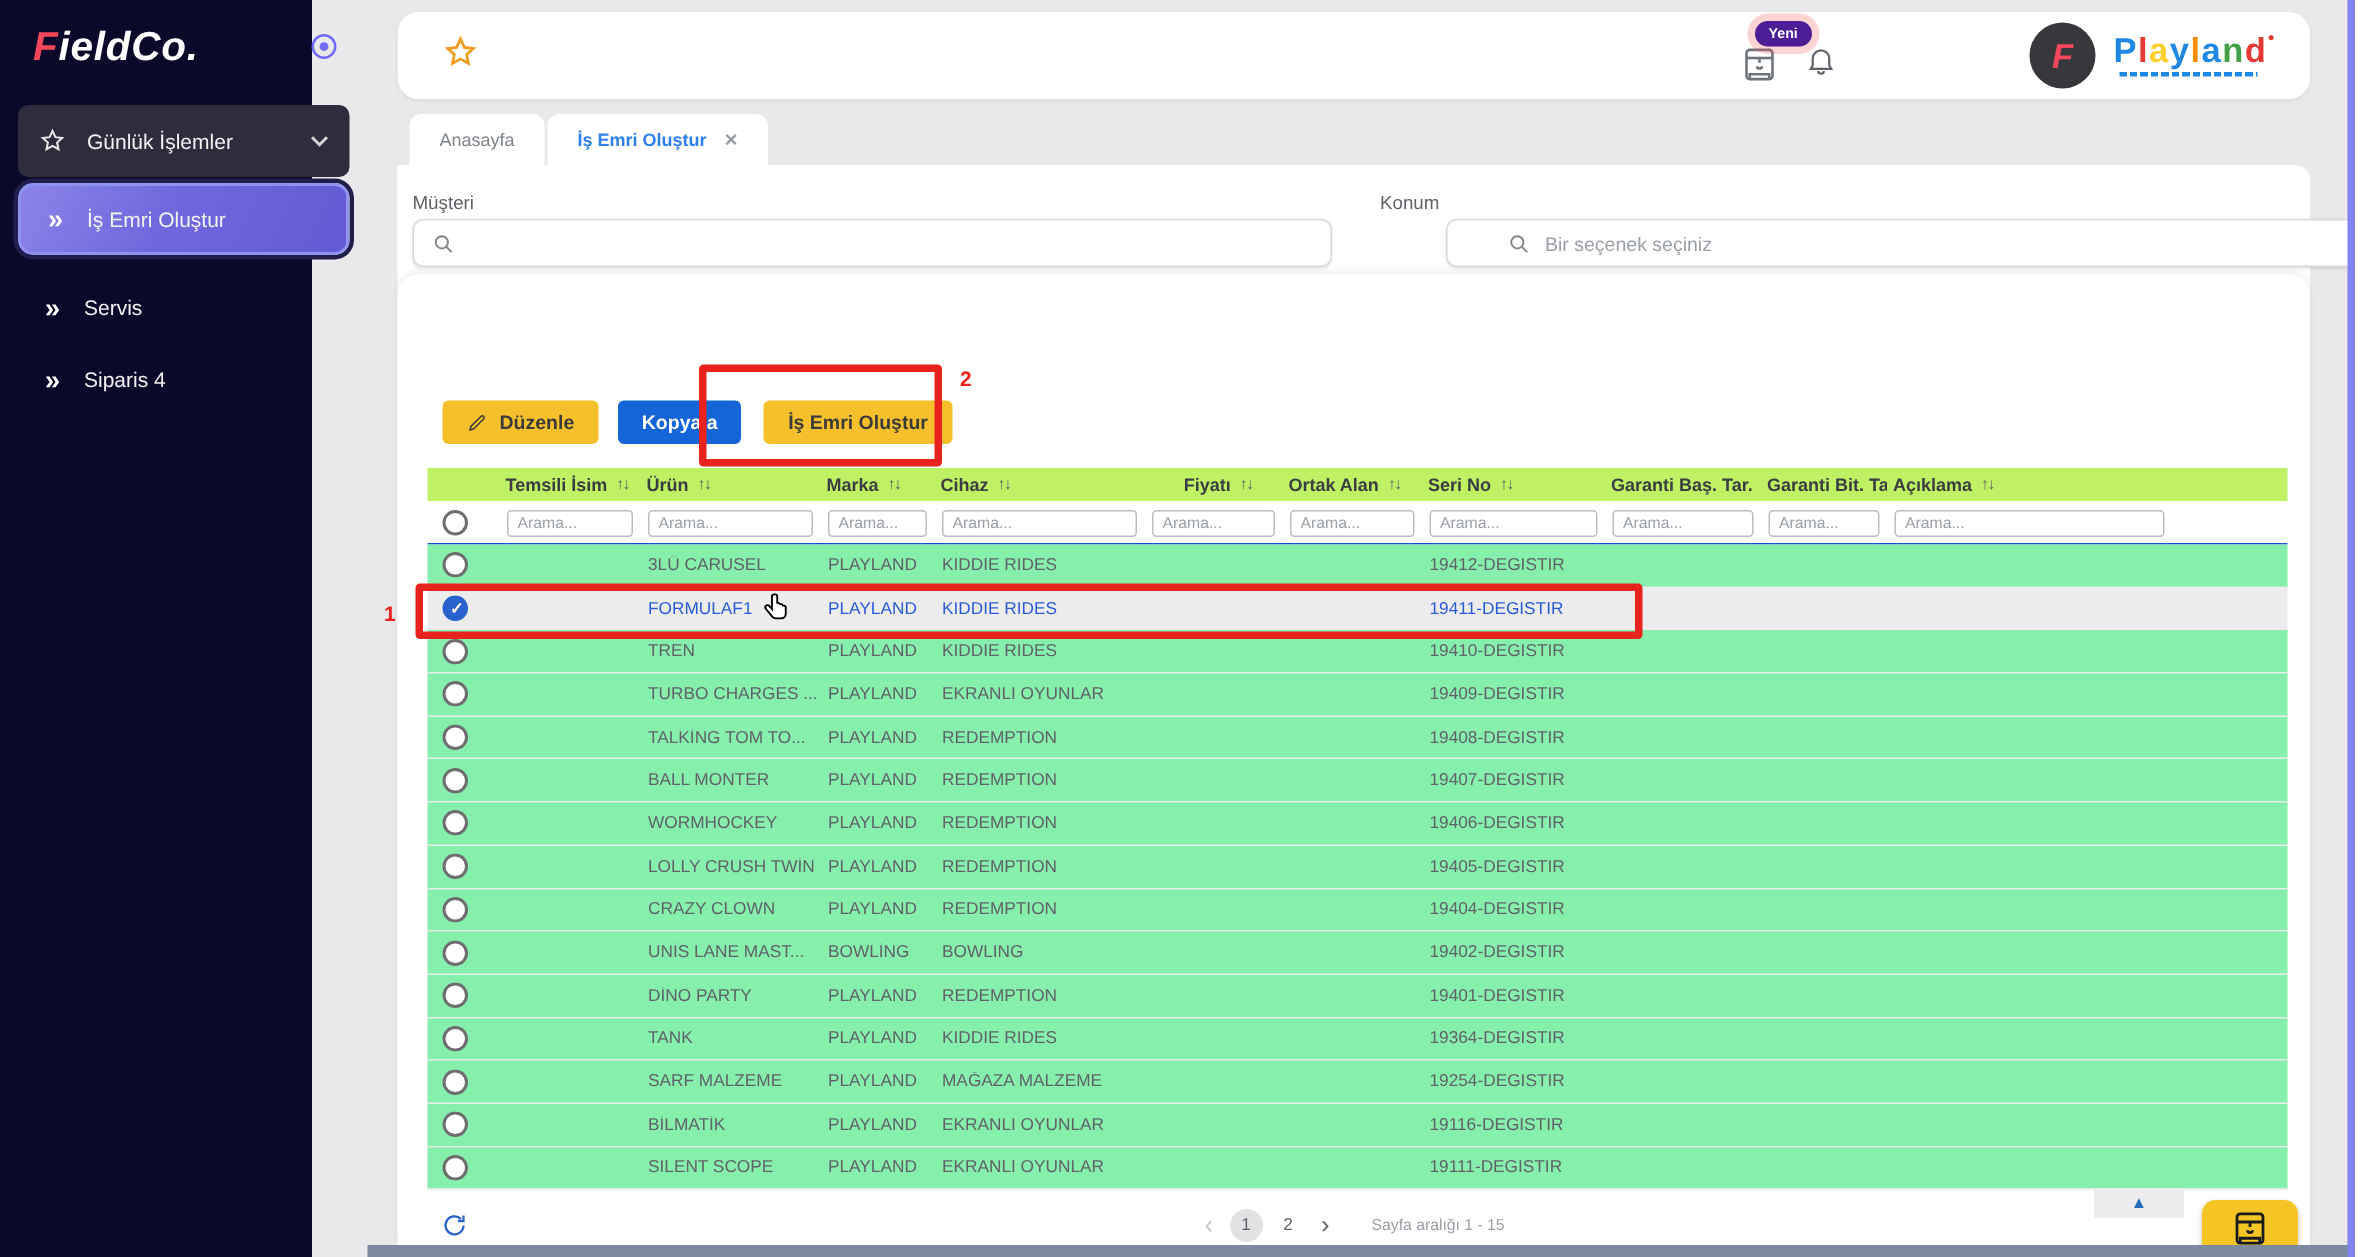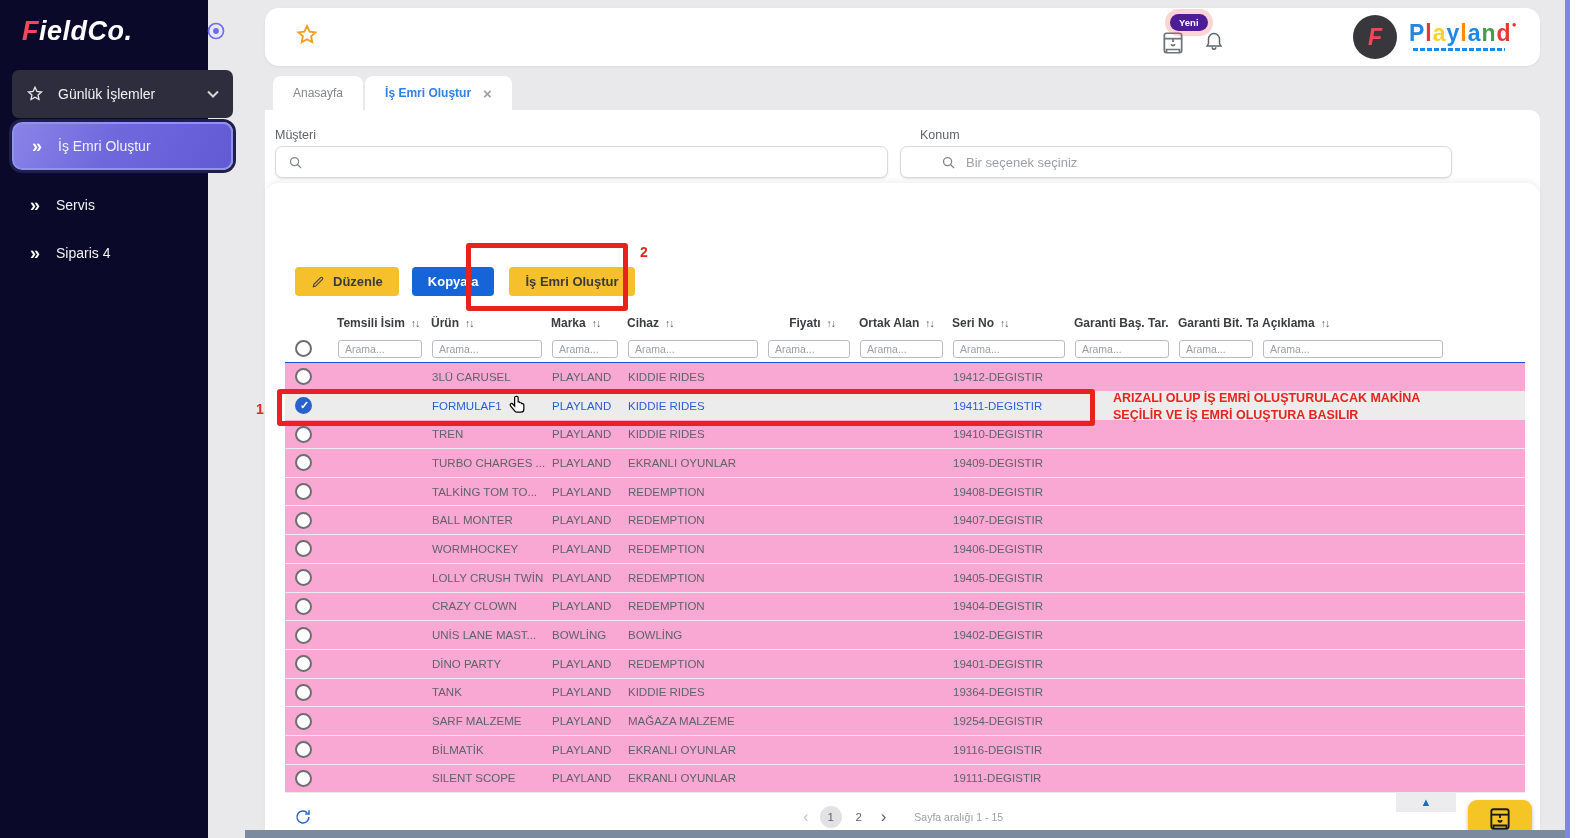--- a/index.html
+++ b/index.html
@@ -60,32 +60,32 @@
   
   .actions{position:absolute;left:295px;top:267px;display:flex;align-items:center;}
   .btn{display:inline-flex;align-items:center;gap:8px;height:29px;padding:0 16px;border-radius:4px;
     font-size:13px;font-weight:bold;border:none;cursor:pointer;font-family:inherit;}
   .btn-edit{background:#f6c02d;color:#3a3a3a;}
   .btn-copy{background:#1565d8;color:#fff;margin-left:13px;}
   .btn-create{background:#f6c02d;color:#3a3a3a;margin-left:15px;}
   
   .table{position:absolute;left:285px;top:312px;width:1240px;}
   .trow,.thead,.tfilter{display:grid;grid-template-columns:48px 94px 120px 76px 140px 92px 93px 122px 104px 84px 1fr;align-items:center;}
-  .thead{height:22px;background:#ffffff;}
+  .thead{height:22px;background:#bef264;}
   .hcell{font-size:12px;font-weight:bold;color:#3b3d40;display:flex;align-items:center;padding:0 4px;white-space:nowrap;overflow:hidden;}
   .hcell .sort{display:none;font-size:10.5px;color:#5f6368;margin-left:6px;letter-spacing:-1px;}
   .hcell.sortable .sort{display:inline;}
   .hcell:nth-child(6){justify-content:flex-end;padding-right:20px;}
   .tfilter{height:29px;border-bottom:1px solid #1d4ed8;}
   .fcell{padding:0 5px;}
   .fcell input{width:100%;height:18px;border:1px solid #b9bdc2;border-radius:3px;font-size:10.5px;padding:0 6px;
     font-family:inherit;color:#3c4043;outline:none;}
   .fcell input::placeholder{color:#9aa0a6;}
   .tfilter .fcell:nth-child(11) input{width:180px;}
-  .trow{height:28.7px;border-bottom:1px solid #ececee;background:#f9a8d4;}
+  .trow{height:28.7px;border-bottom:1px solid #ececee;background:#86efac;}
   .tcell{font-size:11.5px;color:#5f6368;padding:0 5px;white-space:nowrap;overflow:hidden;}
   .trow.selected{background:#ececec;}
   .trow.selected .tcell{color:#2a5bd7;}
   .radio{display:inline-block;width:17px;height:17px;border-radius:50%;border:2px solid #6e6e6e;background:#fff;margin-left:5px;position:relative;cursor:pointer;}
   .trow.selected .radio{background:#2962cc;border-color:#2962cc;}
   .trow.selected .radio::after{content:"✓";position:absolute;left:3px;top:0px;color:#fff;font-size:11px;font-weight:bold;}
   .c-radio{display:flex;align-items:center;}
   
   .refresh{position:absolute;left:294px;top:808px;width:18px;height:18px;cursor:pointer;}
   .pager{position:absolute;left:795px;top:806px;display:flex;align-items:center;font-size:12px;color:#9aa0a6;}
@@ -202,21 +202,21 @@
   <div class="fld" style="left:275px;width:613px;">
     <span>
         <svg viewBox="0 0 24 24" width="15" height="15" fill="none" stroke="#80868b" stroke-width="2">
           <circle cx="10.5" cy="10.5" r="6.5"></circle>
           <path d="M15.5 15.5L21 21"></path>
         </svg>
       </span>
     <input value="" style="">
   </div>
   <div class="fld-label" style="left:920px;text-align:center;">Konum</div>
-  <div class="fld" style="left:900px;width:552px;padding-left:40px;">
+  <div class="fld" style="left:964px;width:610px;padding-left:40px;">
     <span>
         <svg viewBox="0 0 24 24" width="15" height="15" fill="none" stroke="#80868b" stroke-width="2">
           <circle cx="10.5" cy="10.5" r="6.5"></circle>
           <path d="M15.5 15.5L21 21"></path>
         </svg>
       </span>
     <input placeholder="Bir seçenek seçiniz" style="">
   </div>
 
 
@@ -608,23 +608,19 @@
       </svg>
   </div>
   <div class="hbar"></div>
   <div class="vbar"></div>
   <div class="vbar-gap"></div>
 
   <div class="anno abox abox2"></div>
   <div class="anno alabel alabel2">2</div>
   <div class="anno abox abox1"></div>
   <div class="anno alabel alabel1">1</div>
-  <div class="anno anote">
-    <div>ARIZALI OLUP İŞ EMRİ OLUŞTURULACAK MAKİNA</div>
-    <div>SEÇİLİR VE İŞ EMRİ OLUŞTURA BASILIR</div>
-  </div>
   <div class="anno cursor-ico">
     <svg viewBox="0 0 24 24" width="21" height="21">
         <path d="M9.2 2.6c-.9 0-1.6.7-1.6 1.6v9.6l-2.1-2.4c-.6-.7-1.7-.8-2.4-.2-.7.6-.8 1.6-.2 2.3l4.9 6c.6.8 1.6 1.3 2.6 1.3h4.3c1.9 0 3.4-1.5 3.4-3.4v-4.8c0-.8-.7-1.5-1.5-1.5h-.7c-.1-.6-.7-1.1-1.4-1.1h-.8c-.2-.5-.7-.9-1.3-.9h-.8V4.2c0-.9-.7-1.6-1.6-1.6z" fill="#fff" stroke="#000" stroke-width="1.4"></path>
       </svg>
   </div>
 
 </div>
 
 </body></html>

